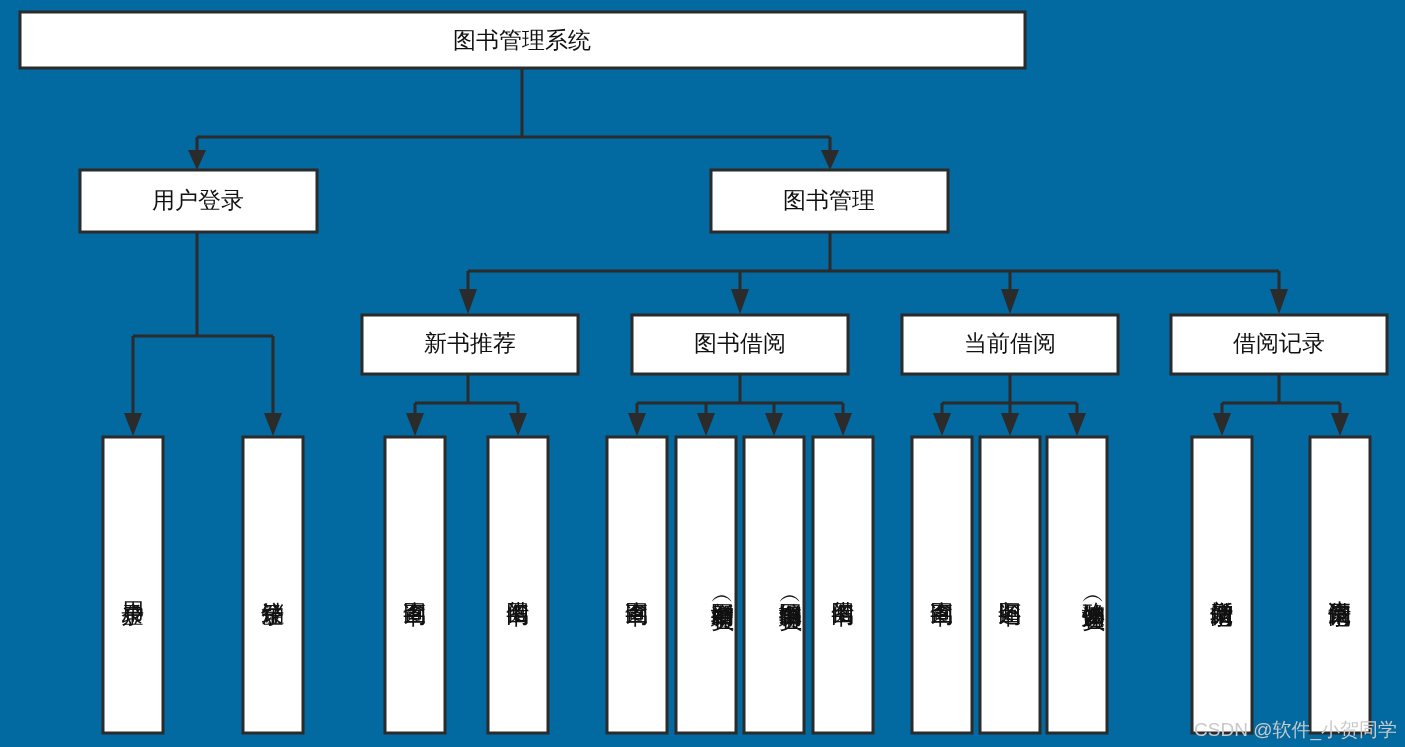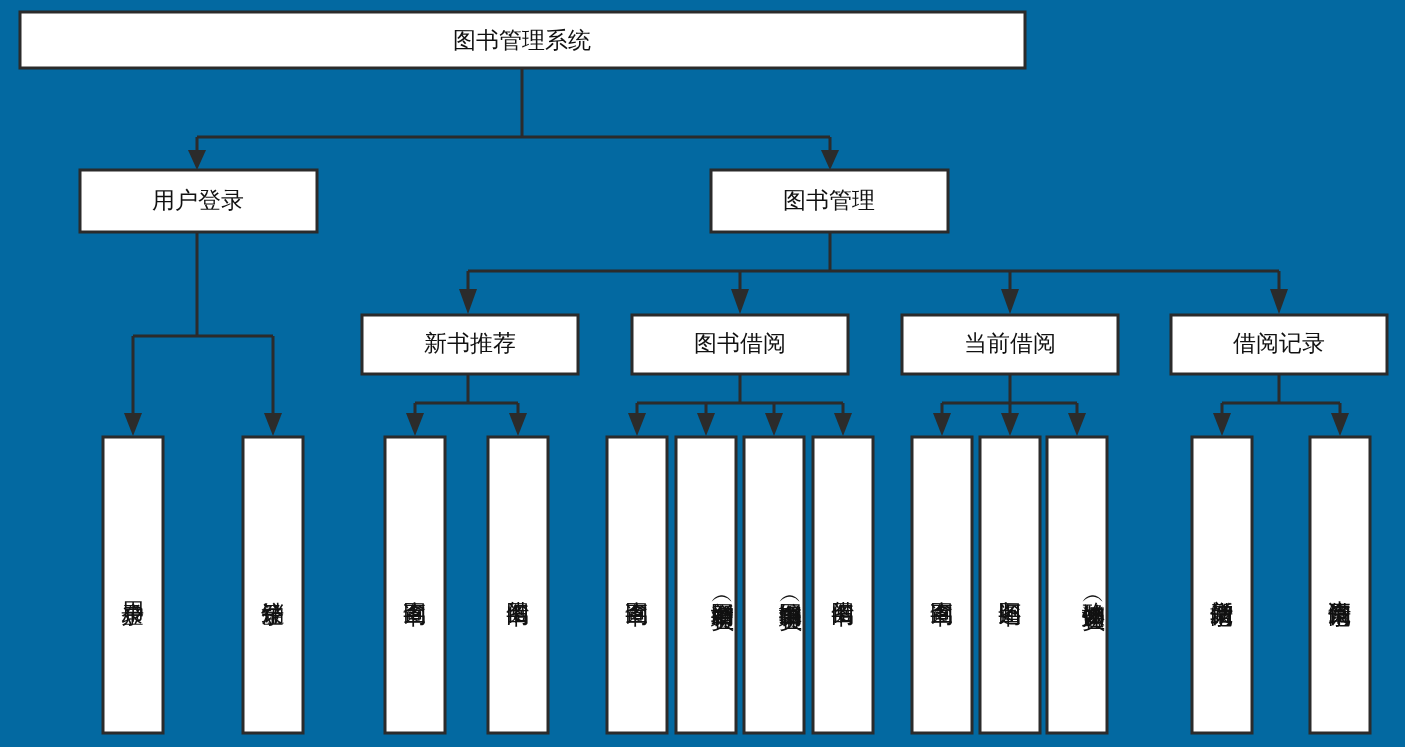--- a/index.html
+++ b/index.html
@@ -198,13 +198,14 @@
   <div class="vlabel" style="left:744px; top:443px; width:60px; height:290px;">编辑图书（管理员）</div>
   <div class="vlabel center-v" style="left:813px; top:437px; width:60px; height:296px;">借阅图书</div>
 
   <div class="vlabel center-v" style="left:912px; top:437px; width:60px; height:296px;">查询图书</div>
   <div class="vlabel center-v" style="left:980px; top:437px; width:60px; height:296px;">归还图书</div>
   <div class="vlabel" style="left:1047px; top:443px; width:60px; height:290px;">确认归还（管理员）</div>
 
   <div class="vlabel center-v" style="left:1192px; top:437px; width:60px; height:296px;">新增借阅记录</div>
   <div class="vlabel center-v" style="left:1310px; top:437px; width:60px; height:296px;">查询借阅记录</div>
 
+  <div class="watermark">CSDN @软件_小贺同学</div>
 </div>
 
 </body></html>

